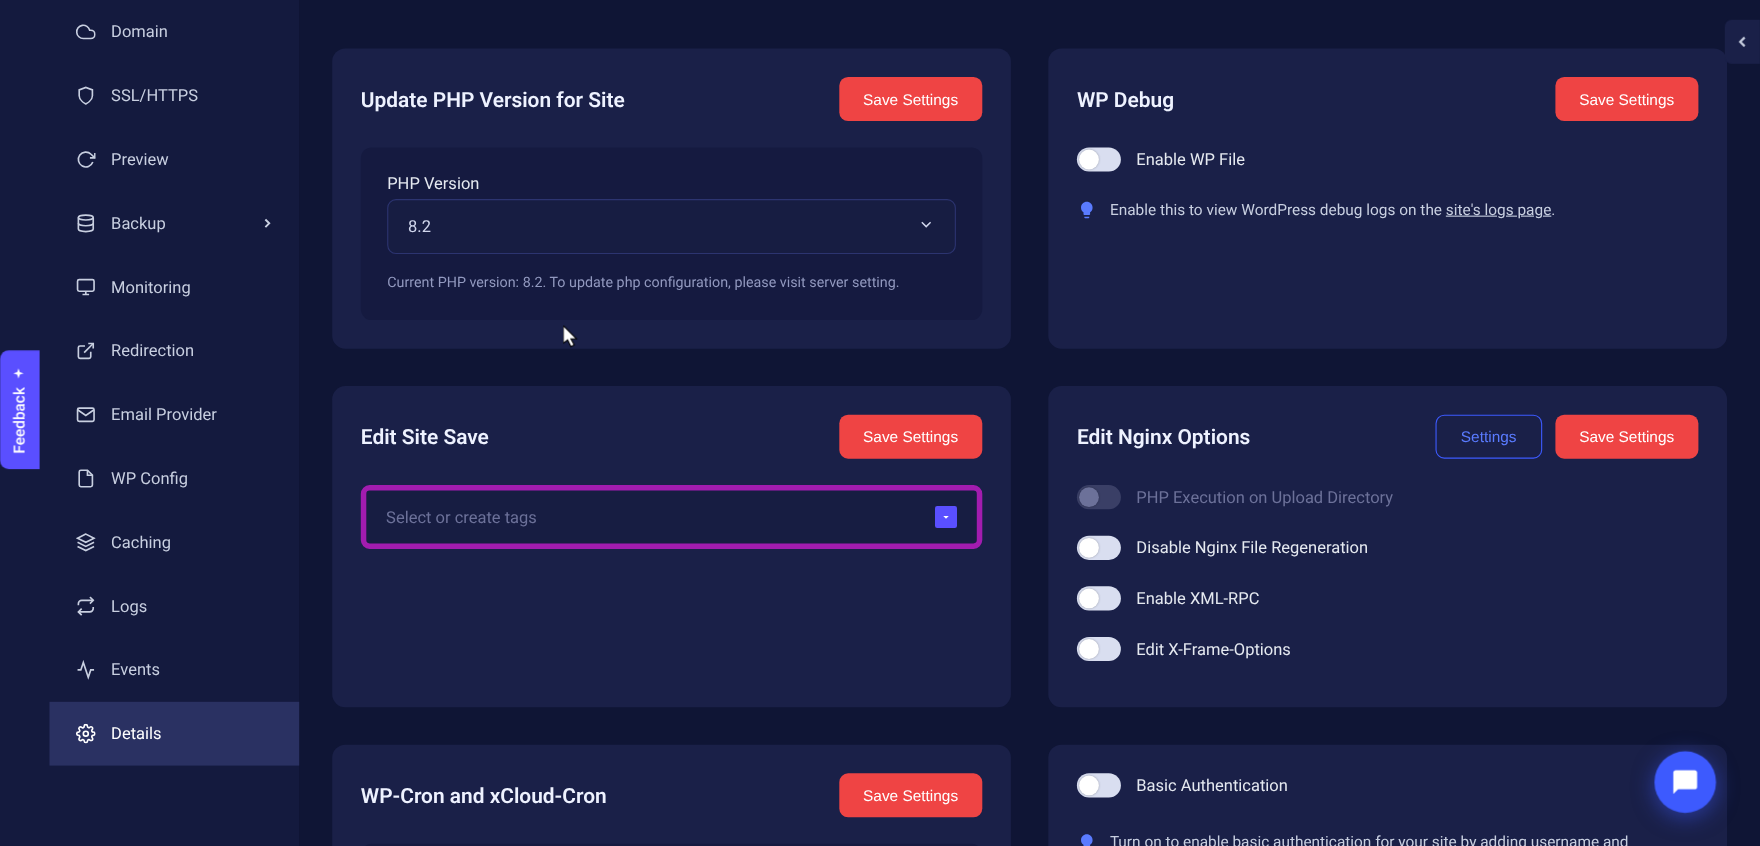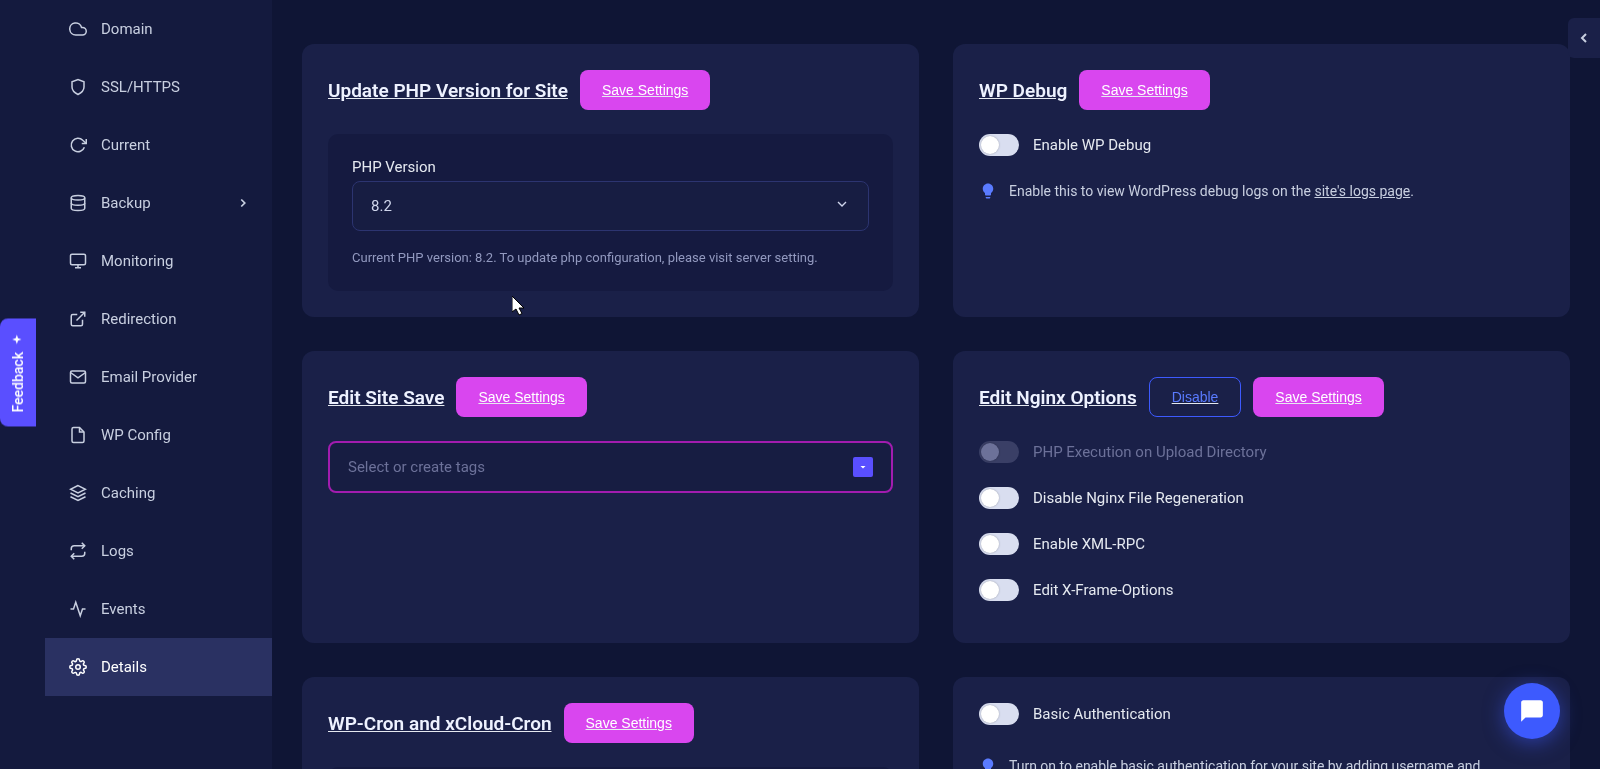--- a/index.html
+++ b/index.html
@@ -11,43 +11,43 @@
   .sidebar-item { display: flex; align-items: center; gap: 14px; height: 58px; padding: 0 24px; color: #c8cfe0; font-size: 15px; cursor: pointer; position: relative; }
   .sidebar-item.active { background: #2a3162; color: #fff; }
   .sidebar-item .icon { width: 18px; height: 18px; display: inline-flex; align-items: center; justify-content: center; flex-shrink: 0; }
   .sidebar-item .chev { position: absolute; right: 20px; }
 
   
   .main { flex: 1; display: flex; flex-direction: column; padding: 0 30px 0 30px; overflow: hidden; background: #0f1535; }
   .grid { display: grid; grid-template-columns: 1fr 1fr; gap: 34px; padding-top: 44px; padding-bottom: 20px; }
 
   .card { background: #1a2048; border-radius: 12px; padding: 26px; color: #e5e9f0; }
-  .card-hdr { display: flex; align-items: center; margin-bottom: 24px; gap: 12px; text-decoration: underline; }
+  .card-hdr { display: flex; justify-content: space-between; align-items: center; margin-bottom: 24px; gap: 12px; }
   .card-title { font-size: 19px; font-weight: 600; color: #eef2ff; }
-  .btn-save { background: #d946ef; border: none; color: #fff; font-size: 14px; font-weight: 500; padding: 12px 22px; border-radius: 8px; cursor: pointer; }
+  .btn-save { background: #ef4444; border: none; color: #fff; font-size: 14px; font-weight: 500; padding: 12px 22px; border-radius: 8px; cursor: pointer; }
   .btn-outline { background: transparent; border: 1px solid #3d5afe; color: #5a7bff; font-size: 14px; padding: 11px 22px; border-radius: 8px; cursor: pointer; }
 
   .label { font-size: 15px; color: #e5e9f0; margin-bottom: 5px; display: block; }
   .select { width: 100%; background: #171d42; border: 1px solid #2c3470; border-radius: 8px; padding: 14px 18px; color: #d0d6ec; font-size: 15px; display: flex; justify-content: space-between; align-items: center; cursor: pointer; }
   .helper { font-size: 13px; color: #9299bf; margin-top: 18px; line-height: 1.4; }
 
   .toggle-row { display: flex; align-items: center; gap: 14px; margin-bottom: 24px; }
   .toggle-row:last-child { margin-bottom: 16px; }
   .toggle { width: 40px; height: 22px; background: #d9def0; border-radius: 20px; position: relative; cursor: pointer; flex-shrink: 0; }
   .toggle::after { content: ""; position: absolute; width: 18px; height: 18px; border-radius: 50%; background: #fff; top: 2px; left: 2px; box-shadow: 0 0 2px rgba(0,0,0,.3); }
   .toggle.disabled { background: #3a3f66; }
   .toggle.disabled::after { background: #6c7199; }
   .toggle-label { font-size: 15px; color: #e5e9f0; }
   .toggle-label.disabled { color: #6c7199; }
 
   .info-row { display: flex; align-items: flex-start; gap: 12px; font-size: 14px; color: #c8cfe0; line-height: 1.6; margin-top: 4px; }
   .info-icon { width: 18px; height: 18px; flex-shrink: 0; margin-top: 2px; }
   .link { color: #c8cfe0; text-decoration: underline; }
 
-  .tags-input { width: 100%; background: #171d42; border: 2px solid #a21caf; border-radius: 8px; padding: 14px 18px; font-size: 15px; display: flex; justify-content: space-between; align-items: center; color: #6c7199; cursor: text; margin-top: 12px; }
+  .tags-input { width: 100%; background: #171d42; border: 5px solid #a21caf; border-radius: 8px; padding: 14px 18px; font-size: 15px; display: flex; justify-content: space-between; align-items: center; color: #6c7199; cursor: text; margin-top: 12px; }
   .tags-caret { background: #5a4fff; width: 20px; height: 20px; display: flex; align-items: center; justify-content: center; border-radius: 2px; color: #fff; }
 
   .inner { background: #151a40; border-radius: 10px; padding: 24px; }
 
   .hdr-right { display: flex; gap: 12px; align-items: center; }
 
   
   .feedback-tab { position: fixed; left: 0; top: 318px; background: #5a4fff; color: #fff; writing-mode: vertical-rl; transform: rotate(180deg); padding: 14px 10px; border-radius: 0 8px 8px 0; font-size: 14px; font-weight: 500; display: flex; align-items: center; gap: 6px; cursor: pointer; }
   .feedback-tab svg { transform: rotate(90deg); }
 
@@ -79,21 +79,21 @@
       </span>
     <span>SSL/HTTPS</span>
   </div>
   <div class="sidebar-item">
     <span class="icon">
         <svg viewBox="0 0 24 24" width="18" height="18" fill="none" stroke="currentColor" stroke-width="2">
           <polyline points="23 4 23 10 17 10"></polyline>
           <path d="M20.49 15a9 9 0 1 1-2.12-9.36L23 10"></path>
         </svg>
       </span>
-    <span>Current</span>
+    <span>Preview</span>
   </div>
   <div class="sidebar-item">
     <span class="icon">
         <svg viewBox="0 0 24 24" width="18" height="18" fill="none" stroke="currentColor" stroke-width="2">
           <ellipse cx="12" cy="5" rx="9" ry="3"></ellipse>
           <path d="M21 12c0 1.66-4 3-9 3s-9-1.34-9-3"></path>
           <path d="M3 5v14c0 1.66 4 3 9 3s9-1.34 9-3V5"></path>
         </svg>
       </span>
     <span>Backup</span>
@@ -201,21 +201,21 @@
       </div>
     </div>
 
     <div class="card">
       <div class="card-hdr">
         <div class="card-title">WP Debug</div>
         <button class="btn-save">Save Settings</button>
       </div>
       <div class="toggle-row">
         <div class="toggle"></div>
-        <div class="toggle-label">Enable WP Debug</div>
+        <div class="toggle-label">Enable WP File</div>
       </div>
       <div class="info-row">
         <span class="info-icon"><svg viewBox="0 0 24 24" width="18" height="18" fill="#5a7bff">
               <path d="M9 21c0 .55.45 1 1 1h4c.55 0 1-.45 1-1v-1H9v1zm3-19C8.14 2 5 5.14 5 9c0 2.38 1.19 4.47 3 5.74V17c0 .55.45 1 1 1h6c.55 0 1-.45 1-1v-2.26c1.81-1.27 3-3.36 3-5.74 0-3.86-3.14-7-7-7z"></path>
             </svg></span>
         <span>
           <span>Enable this to view WordPress debug logs on the </span><a href="#" class="link">site's logs page</a><span>.</span>
         </span>
       </div>
     </div>
@@ -234,21 +234,21 @@
               </svg>
             </span>
         </div>
       </div>
     </div>
 
     <div class="card">
       <div class="card-hdr">
         <div class="card-title">Edit Nginx Options</div>
         <div class="hdr-right">
-          <button class="btn-outline">Disable</button>
+          <button class="btn-outline">Settings</button>
           <button class="btn-save">Save Settings</button>
         </div>
       </div>
       <div class="toggle-row">
         <div class="toggle disabled"></div>
         <div class="toggle-label disabled">PHP Execution on Upload Directory</div>
       </div>
       <div class="toggle-row">
         <div class="toggle"></div>
         <div class="toggle-label">Disable Nginx File Regeneration</div>

